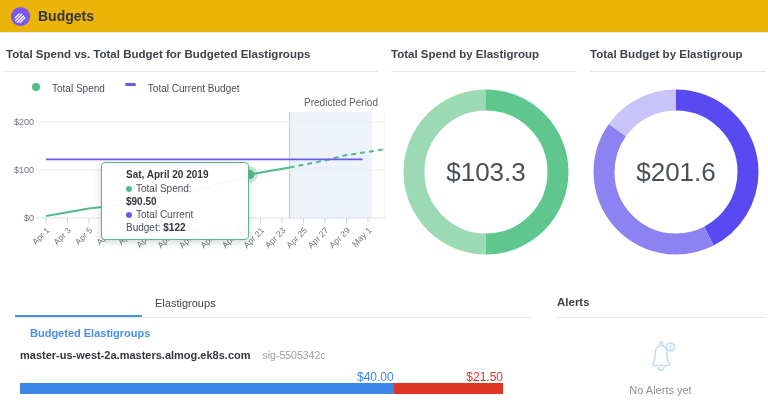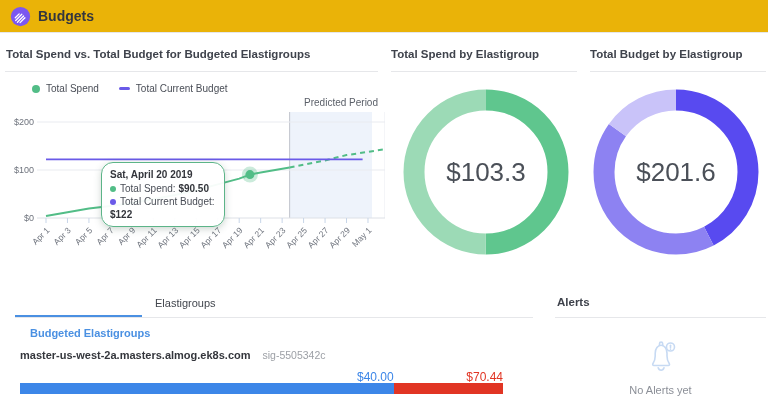--- a/index.html
+++ b/index.html
@@ -6,25 +6,25 @@
   html,body{width:768px;height:414px}
   body{background:#fff;font-family:"Liberation Sans",sans-serif;color:#3f434c;position:relative;overflow:hidden}
   svg text{font-family:"Liberation Sans",sans-serif}
   .abs{position:absolute}
   .header{left:0;top:0;width:768px;height:33px;background:#eab308;border-bottom:1px solid #e6e7ea}
   .logo{left:10px;top:6px;width:21px;height:21px}
   .app-title{left:38px;top:8px;font-size:14px;font-weight:bold;color:#34363e}
   .sec-title{top:48px;font-size:11.5px;font-weight:bold;color:#3f434c;white-space:nowrap}
   .divider{height:1px;background:#e6e7ea}
   .legend{left:32px;top:83px;display:flex;align-items:center;gap:20px}
-  .legend-item{display:flex;align-items:center;gap:6px;font-size:10px;color:#4a4e57;cursor:pointer}
+  .legend-item{display:flex;align-items:flex-start;gap:12px;font-size:10px;color:#4a4e57;cursor:pointer}
   .legend-dot{width:8px;height:8px;border-radius:50%}
   .legend-dash{width:11px;height:3px;border-radius:2px}
   .predicted-label{left:280px;top:97px;width:98px;text-align:right;font-size:10px;color:#5b6069}
-  .tooltip{left:101px;top:162px;width:124px;background:rgba(255,255,255,.95);border:1.5px solid #5cb488;border-radius:12px;box-shadow:0 2px 7px rgba(60,90,70,.25);padding:5px 8px;font-size:10px;line-height:13px;color:#4a4e57}
+  .tooltip{left:101px;top:162px;width:148px;background:rgba(255,255,255,.95);border:1.5px solid #5cb488;border-radius:4px;box-shadow:0 2px 7px rgba(60,90,70,.25);padding:5px 24px;font-size:10px;line-height:13px;color:#4a4e57}
   .tooltip .tt-date{font-weight:bold;color:#33353b;margin-bottom:1px}
   .tt-bullet{display:inline-block;width:6px;height:6px;border-radius:50%;margin-right:4px}
   .tt-val{font-weight:bold;color:#33353b}
   .donut-box{width:170px;height:170px}
   .donut-box svg{position:absolute;left:0;top:0}
   .donut-center{position:absolute;inset:0;display:flex;align-items:center;justify-content:center;font-size:26px;color:#4b5058}
   .tab{top:297px;font-size:11px;color:#42464e;cursor:pointer}
   .tab.active{font-weight:bold}
   .tab-underline{left:15px;top:315px;width:127px;height:2px}
   .eg-row{left:20px;top:349px;display:flex;align-items:baseline;gap:12px;white-space:nowrap}
@@ -159,21 +159,21 @@
 <div class="abs divider" style="left:15px;top:317px;width:518px"></div>
 <div class="abs tab-underline" style="background: rgb(74, 144, 226);"></div>
 
 <div class="abs eg-row">
   <span class="eg-name">master-us-west-2a.masters.almog.ek8s.com</span>
   <span class="eg-sig">sig-5505342c</span>
 </div>
 
 <div class="abs bar-labels">
   <div class="lbl" id="label-spent-box" style="color: rgb(60, 134, 232); width: 77.37%;">$40.00</div>
-  <div class="lbl" style="flex: 1 1 0%; color: rgb(225, 53, 36);">$70.44</div>
+  <div class="lbl" style="flex: 1 1 0%; color: rgb(225, 53, 36);">$21.50</div>
 </div>
 <div class="abs bar">
   <div id="bar-spent" style="background: rgb(60, 134, 232); width: 77.37%;"></div>
   <div style="flex: 1 1 0%; background: rgb(225, 53, 36);"></div>
 </div>
 
 <div class="abs sec-title" style="left:557px;top:296px">Alerts</div>
 <div class="abs divider" style="left:555px;top:317px;width:211px"></div>
 <div class="abs bell-wrap">
   <svg viewBox="0 0 48 48" width="48" height="48">

